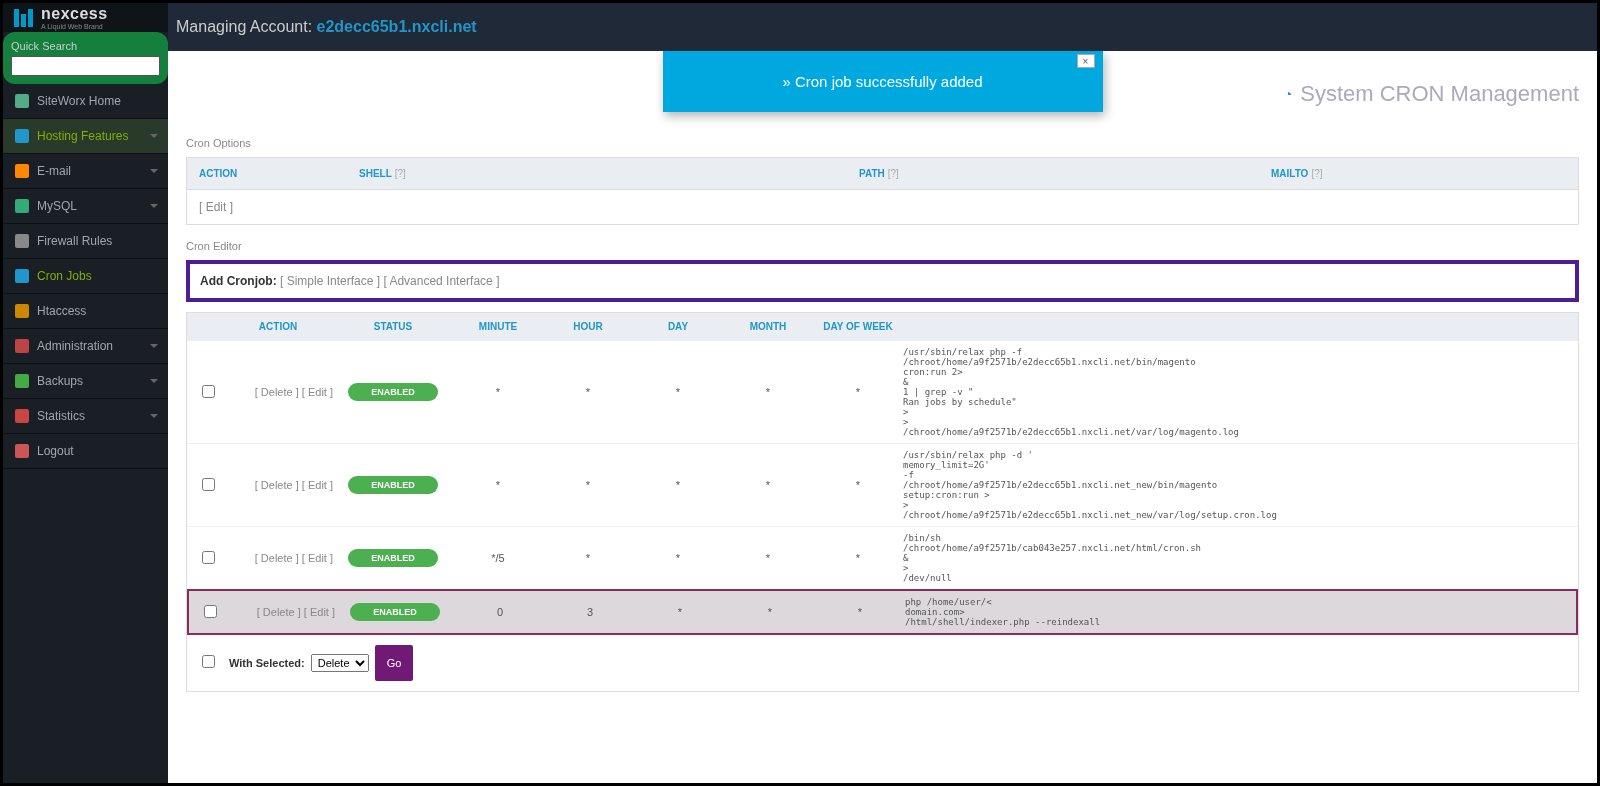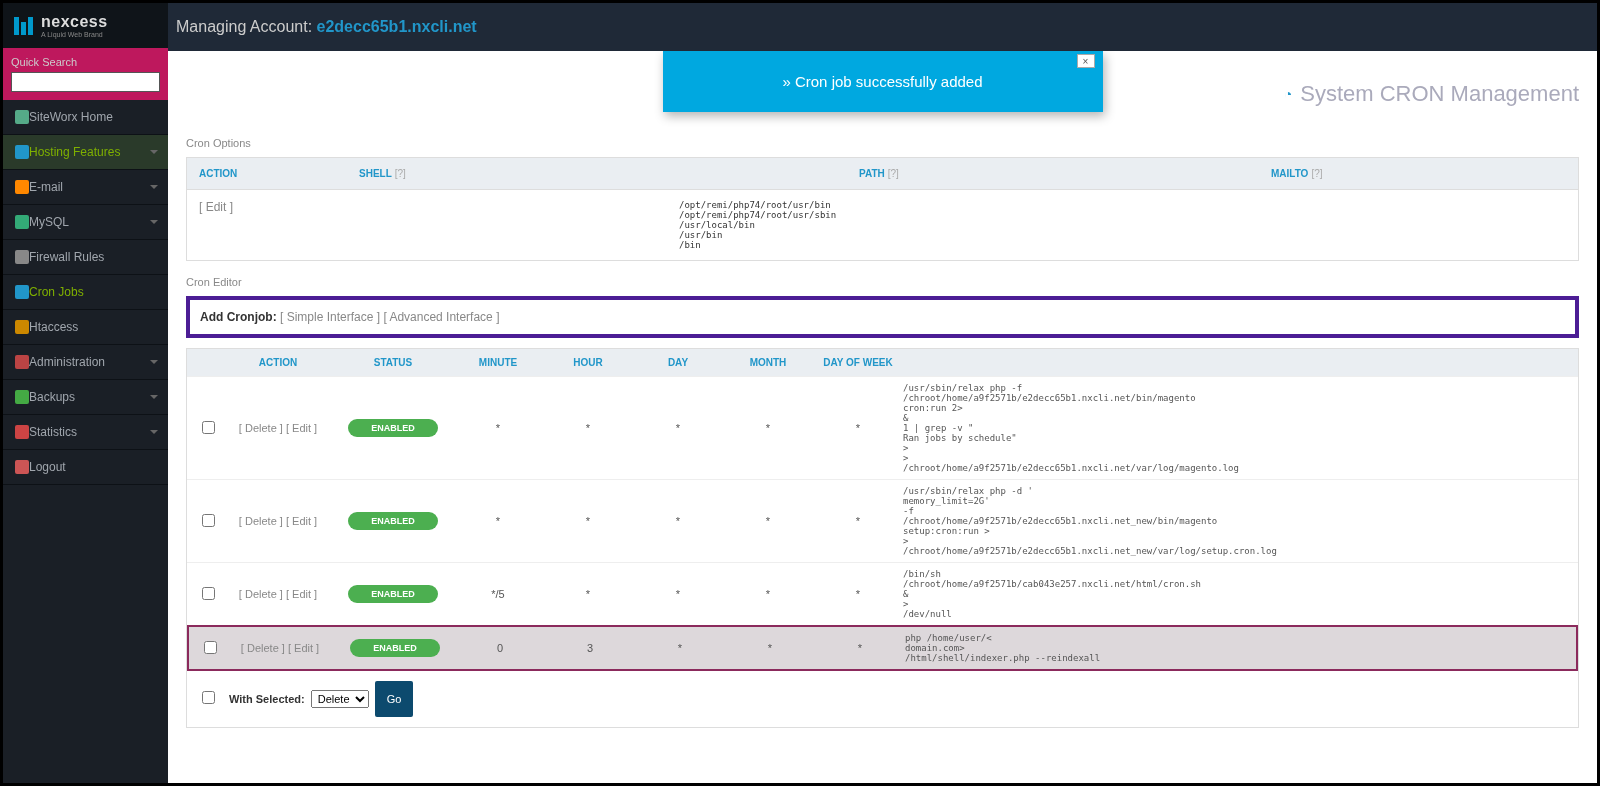--- a/index.html
+++ b/index.html
@@ -1,27 +1,27 @@
 <!DOCTYPE html>
 <html><head>
 <meta charset="utf-8">
 <style>
 * { margin: 0; padding: 0; box-sizing: border-box; }
 body { font-family: Arial, Helvetica, sans-serif; font-size: 12px; background: #fff; width: 1600px; height: 786px; overflow: hidden; border: 3px solid #000; }
 .container { display: flex; height: 100%; }
 .sidebar { width: 165px; background: #1a1f26; color: #a0a6ad; flex-shrink: 0; }
-.logo { background: #0f1419; padding: 10px 8px; color: #0099cc; display: flex; align-items: center; gap: 6px; }
+.logo { background: #0f1419; padding: 2px 8px; color: #0099cc; display: flex; align-items: center; gap: 6px; }
 .logo svg { fill: #0099cc; }
 .logo-text { display: flex; flex-direction: column; }
 .logo-name { font-size: 16px; font-weight: bold; letter-spacing: 0.5px; color: #ddd; }
 .logo-sub { font-size: 7px; color: #888; }
-.quick-search { background: #be185d; padding: 8px; }
+.quick-search { background: #15803d; padding: 8px; border-radius: 12px; }
 .quick-search-label { color: #ccc; font-size: 11px; margin-bottom: 4px; display: block; }
 .quick-search input { width: 100%; height: 20px; border: 1px solid #555; background: #fff; padding: 2px 4px; }
-.nav-item { padding: 10px 12px; border-bottom: 1px solid #0d1116; display: flex; align-items: center; cursor: pointer; position: relative; font-size: 12px; }
+.nav-item { padding: 10px 12px; border-bottom: 1px solid #0d1116; display: flex; align-items: center; gap: 8px; cursor: pointer; position: relative; font-size: 12px; }
 .nav-item.expandable::after { content: ''; position: absolute; right: 10px; width: 0; height: 0; border-top: 4px solid #666; border-left: 4px solid transparent; border-right: 4px solid transparent; }
 .nav-item.active { background: #2a3a2a; color: #7fb000; }
 .nav-item.active-sub { color: #7fb000; }
 .nav-icon { width: 14px; height: 14px; display: inline-block; flex-shrink: 0; }
 .main { flex: 1; display: flex; flex-direction: column; overflow: hidden; }
 .header { background: #1f2937; color: #ccc; padding: 15px 8px; font-size: 16px; }
 .header .account { color: #2196c9; font-weight: bold; }
 .content { flex: 1; padding: 10px 18px; overflow: auto; position: relative; }
 .page-title { text-align: right; color: #aab; font-size: 22px; font-weight: 300; margin: 20px 0 30px; display: flex; justify-content: flex-end; align-items: center; gap: 8px; }
 .page-title-icon { color: #2196c9; font-size: 14px; }
@@ -43,31 +43,31 @@
 .editor-links { color: #888; font-size: 12px; }
 .cron-table { border: 1px solid #ddd; background: #fff; margin-top: 10px; }
 .cron-header { background: #eaeef2; display: flex; align-items: center; padding: 8px 6px; font-size: 10px; font-weight: bold; color: #2196c9; }
 .cron-header .c-chk { width: 30px; }
 .cron-header .c-action { width: 110px; text-align: center; }
 .cron-header .c-status { width: 120px; text-align: center; }
 .cron-header .c-time { width: 90px; text-align: center; }
 .cron-header .c-script { flex: 1; text-align: center; }
 .cron-row { display: flex; align-items: center; padding: 6px; border-top: 1px solid #eee; font-size: 11px; }
 .cron-row .c-chk { width: 30px; text-align: center; }
-.cron-row .c-action { width: 110px; text-align: center; color: #888; font-size: 11px; }
+.cron-row .c-action { width: 110px; text-align: right; color: #888; font-size: 11px; }
 .cron-row .c-status { width: 120px; text-align: center; }
 .cron-row .c-time { width: 90px; text-align: center; color: #555; }
 .cron-row .c-script { flex: 1; font-family: monospace; font-size: 9px; color: #555; white-space: pre-line; padding-right: 6px; }
 .status-pill { background: #4caf50; color: #fff; padding: 4px 20px; border-radius: 12px; font-size: 9px; font-weight: bold; display: inline-block; min-width: 90px; }
 .cron-row.highlighted { background: #ddd8db; border: 2px solid #8b2a5c; }
 .bulk-row { display: flex; align-items: center; padding: 10px 6px; gap: 6px; }
 .bulk-row .c-chk { width: 30px; text-align: center; }
 .bulk-label { font-size: 11px; font-weight: bold; color: #333; }
 .bulk-select { font-size: 11px; padding: 1px 2px; }
-.go-btn { background: #0c4a6e; color: #fff; border: none; padding: 12px 12px; font-size: 11px; cursor: pointer; border-radius: 2px; }
+.go-btn { background: #701a75; color: #fff; border: none; padding: 12px 12px; font-size: 11px; cursor: pointer; border-radius: 2px; }
 .gray-link { color: #888; }
 </style>
 </head>
 <body>
 
 <div class="container">
   <aside class="sidebar">
     <div class="logo">
       <svg width="24" height="24" viewBox="0 0 24 24">
           <path d="M3 3h5v18H3zM10 8h5v13h-5zM17 3h5v18h-5z"></path>
@@ -149,25 +149,20 @@
       <div class="box">
         <div class="box-header">
           <div class="col-action">ACTION</div>
           <div class="col-shell"><span>SHELL</span><span class="col-help">[?]</span></div>
           <div class="col-path"><span>PATH</span><span class="col-help">[?]</span></div>
           <div><span>MAILTO</span><span class="col-help">[?]</span></div>
         </div>
         <div class="box-body">
           <div class="col-action"><span class="edit-link">[ Edit ]</span></div>
           <div style="width:320px"></div>
-          <div class="shell-text">/opt/remi/php74/root/usr/bin
-/opt/remi/php74/root/usr/sbin
-/usr/local/bin
-/usr/bin
-/bin</div>
         </div>
       </div>
 
       <h2 class="section-title">Cron Editor</h2>
       <div class="editor-box">
         <span class="editor-label">Add Cronjob:</span>
         <span class="editor-links">
           <span class="gray-link">[ Simple Interface ]</span>
           <span class="gray-link">[ Advanced Interface ]</span>
         </span>

